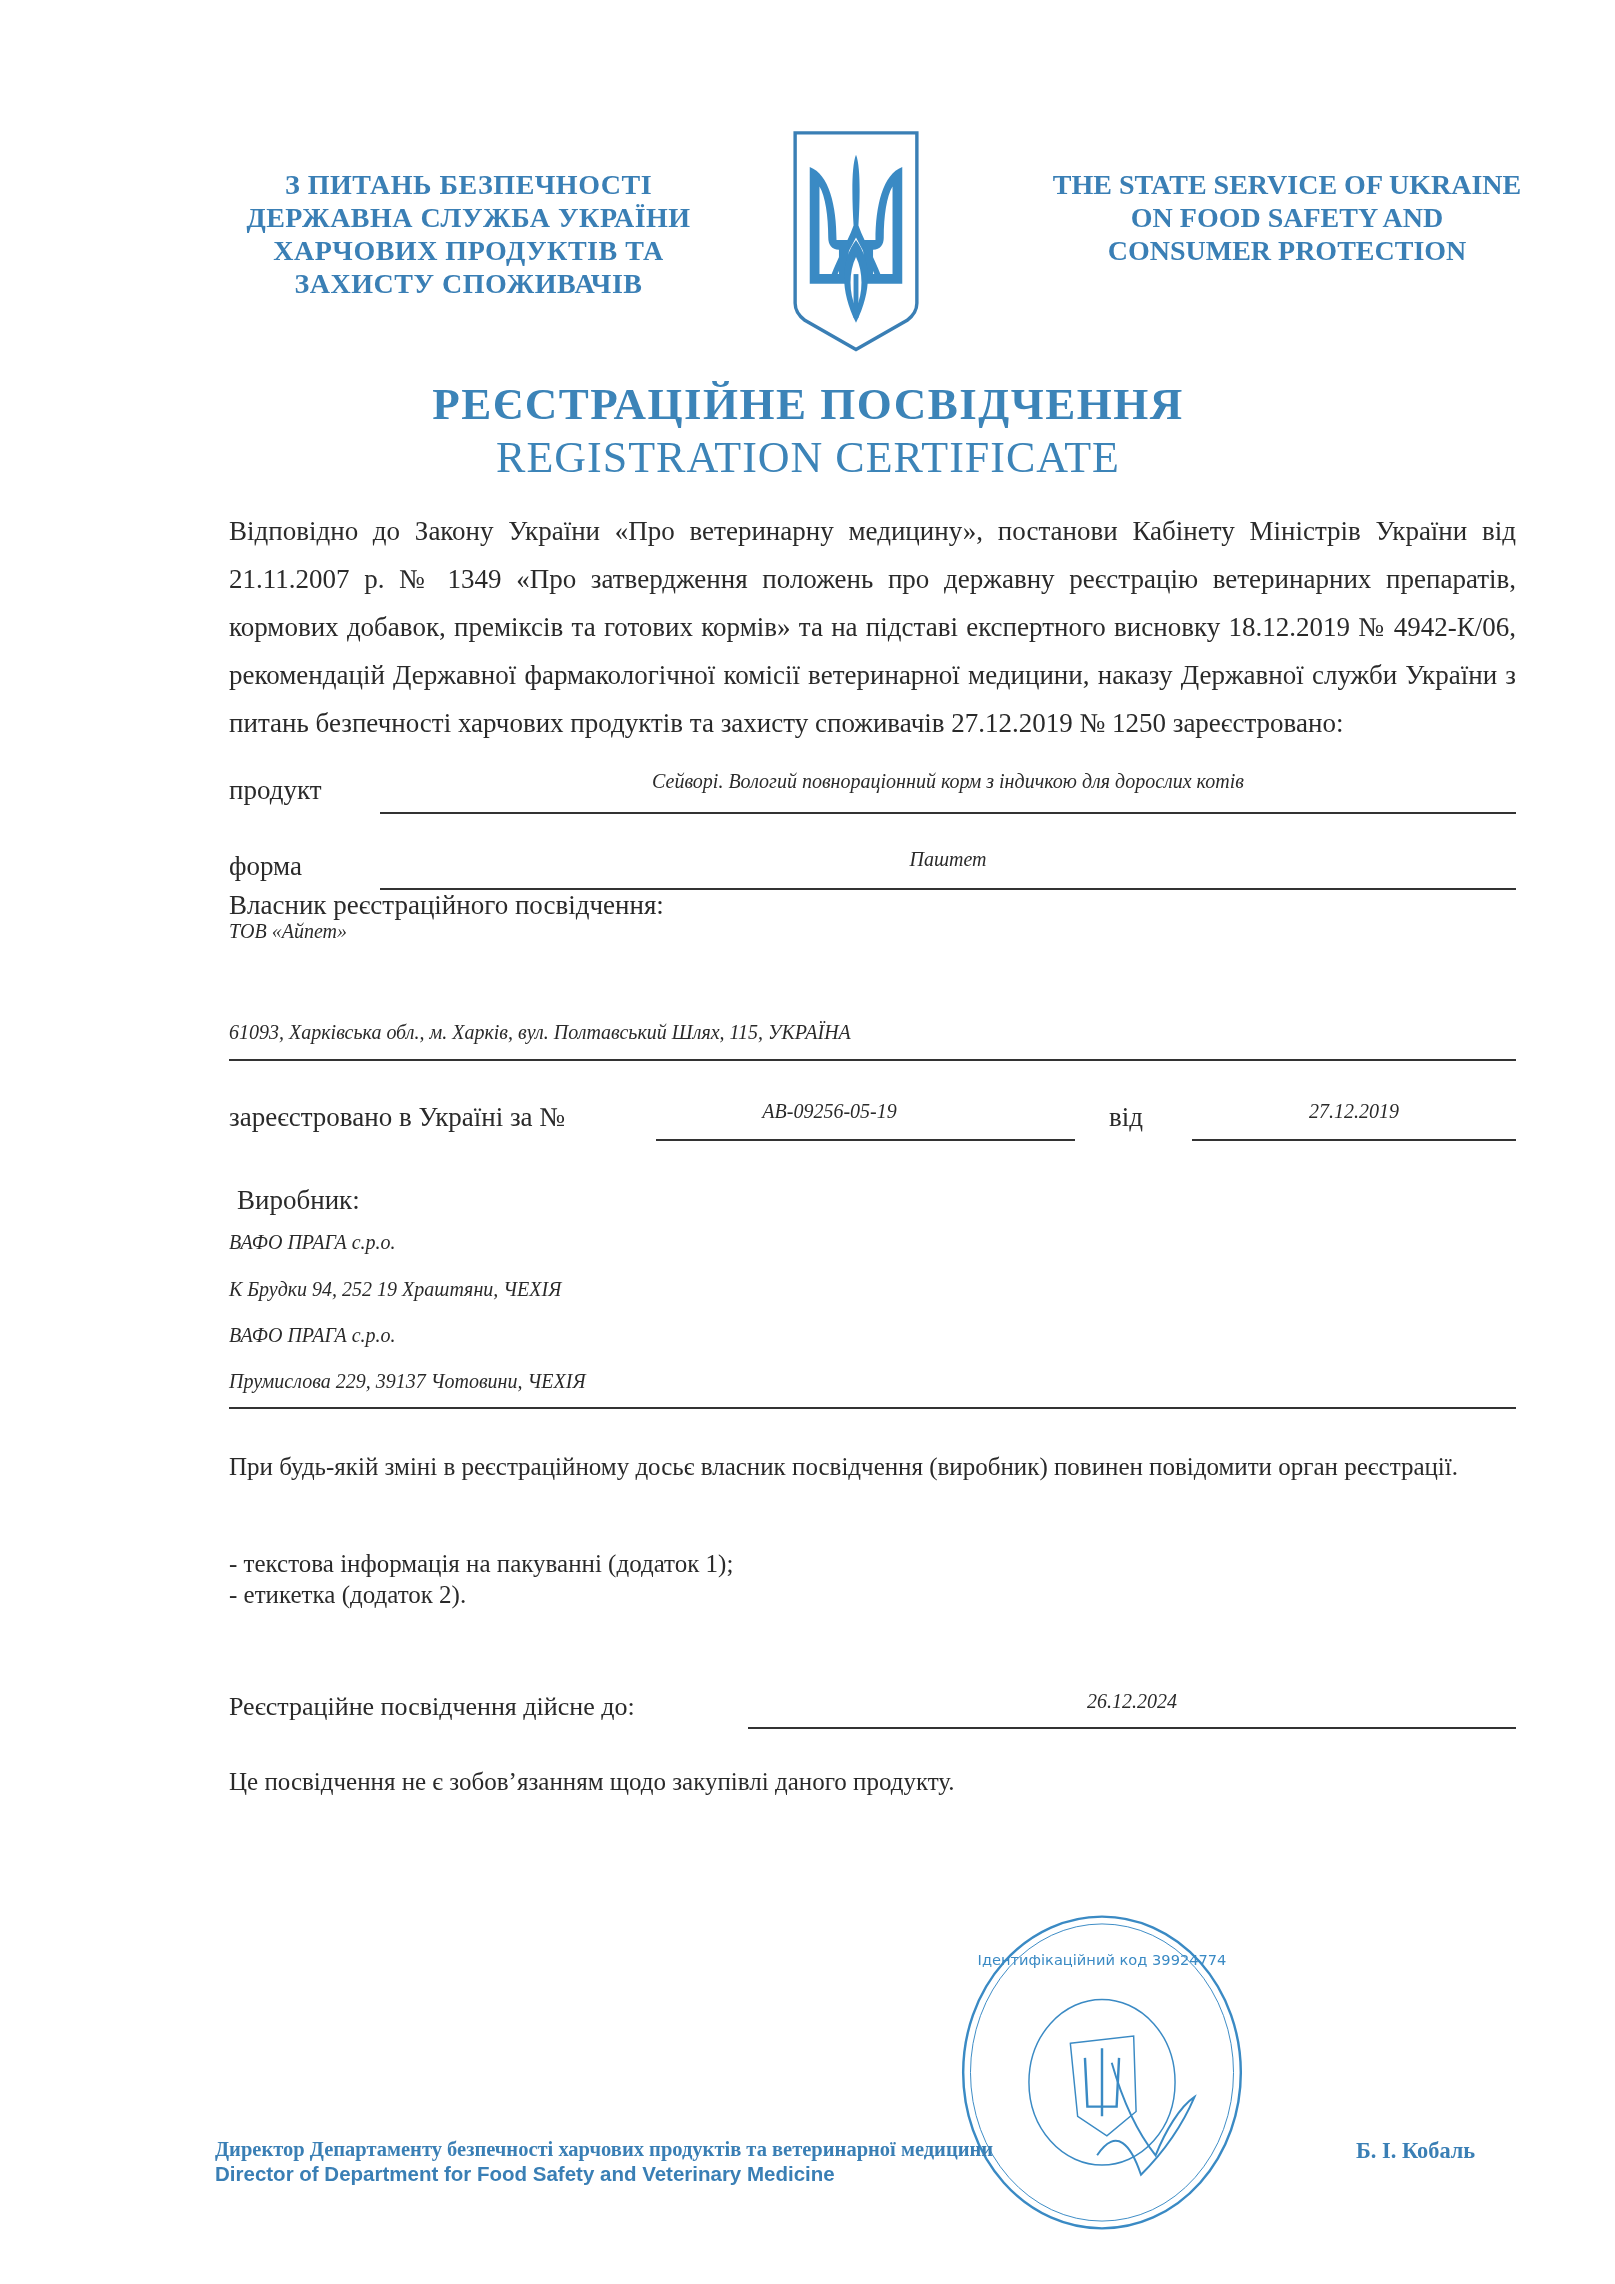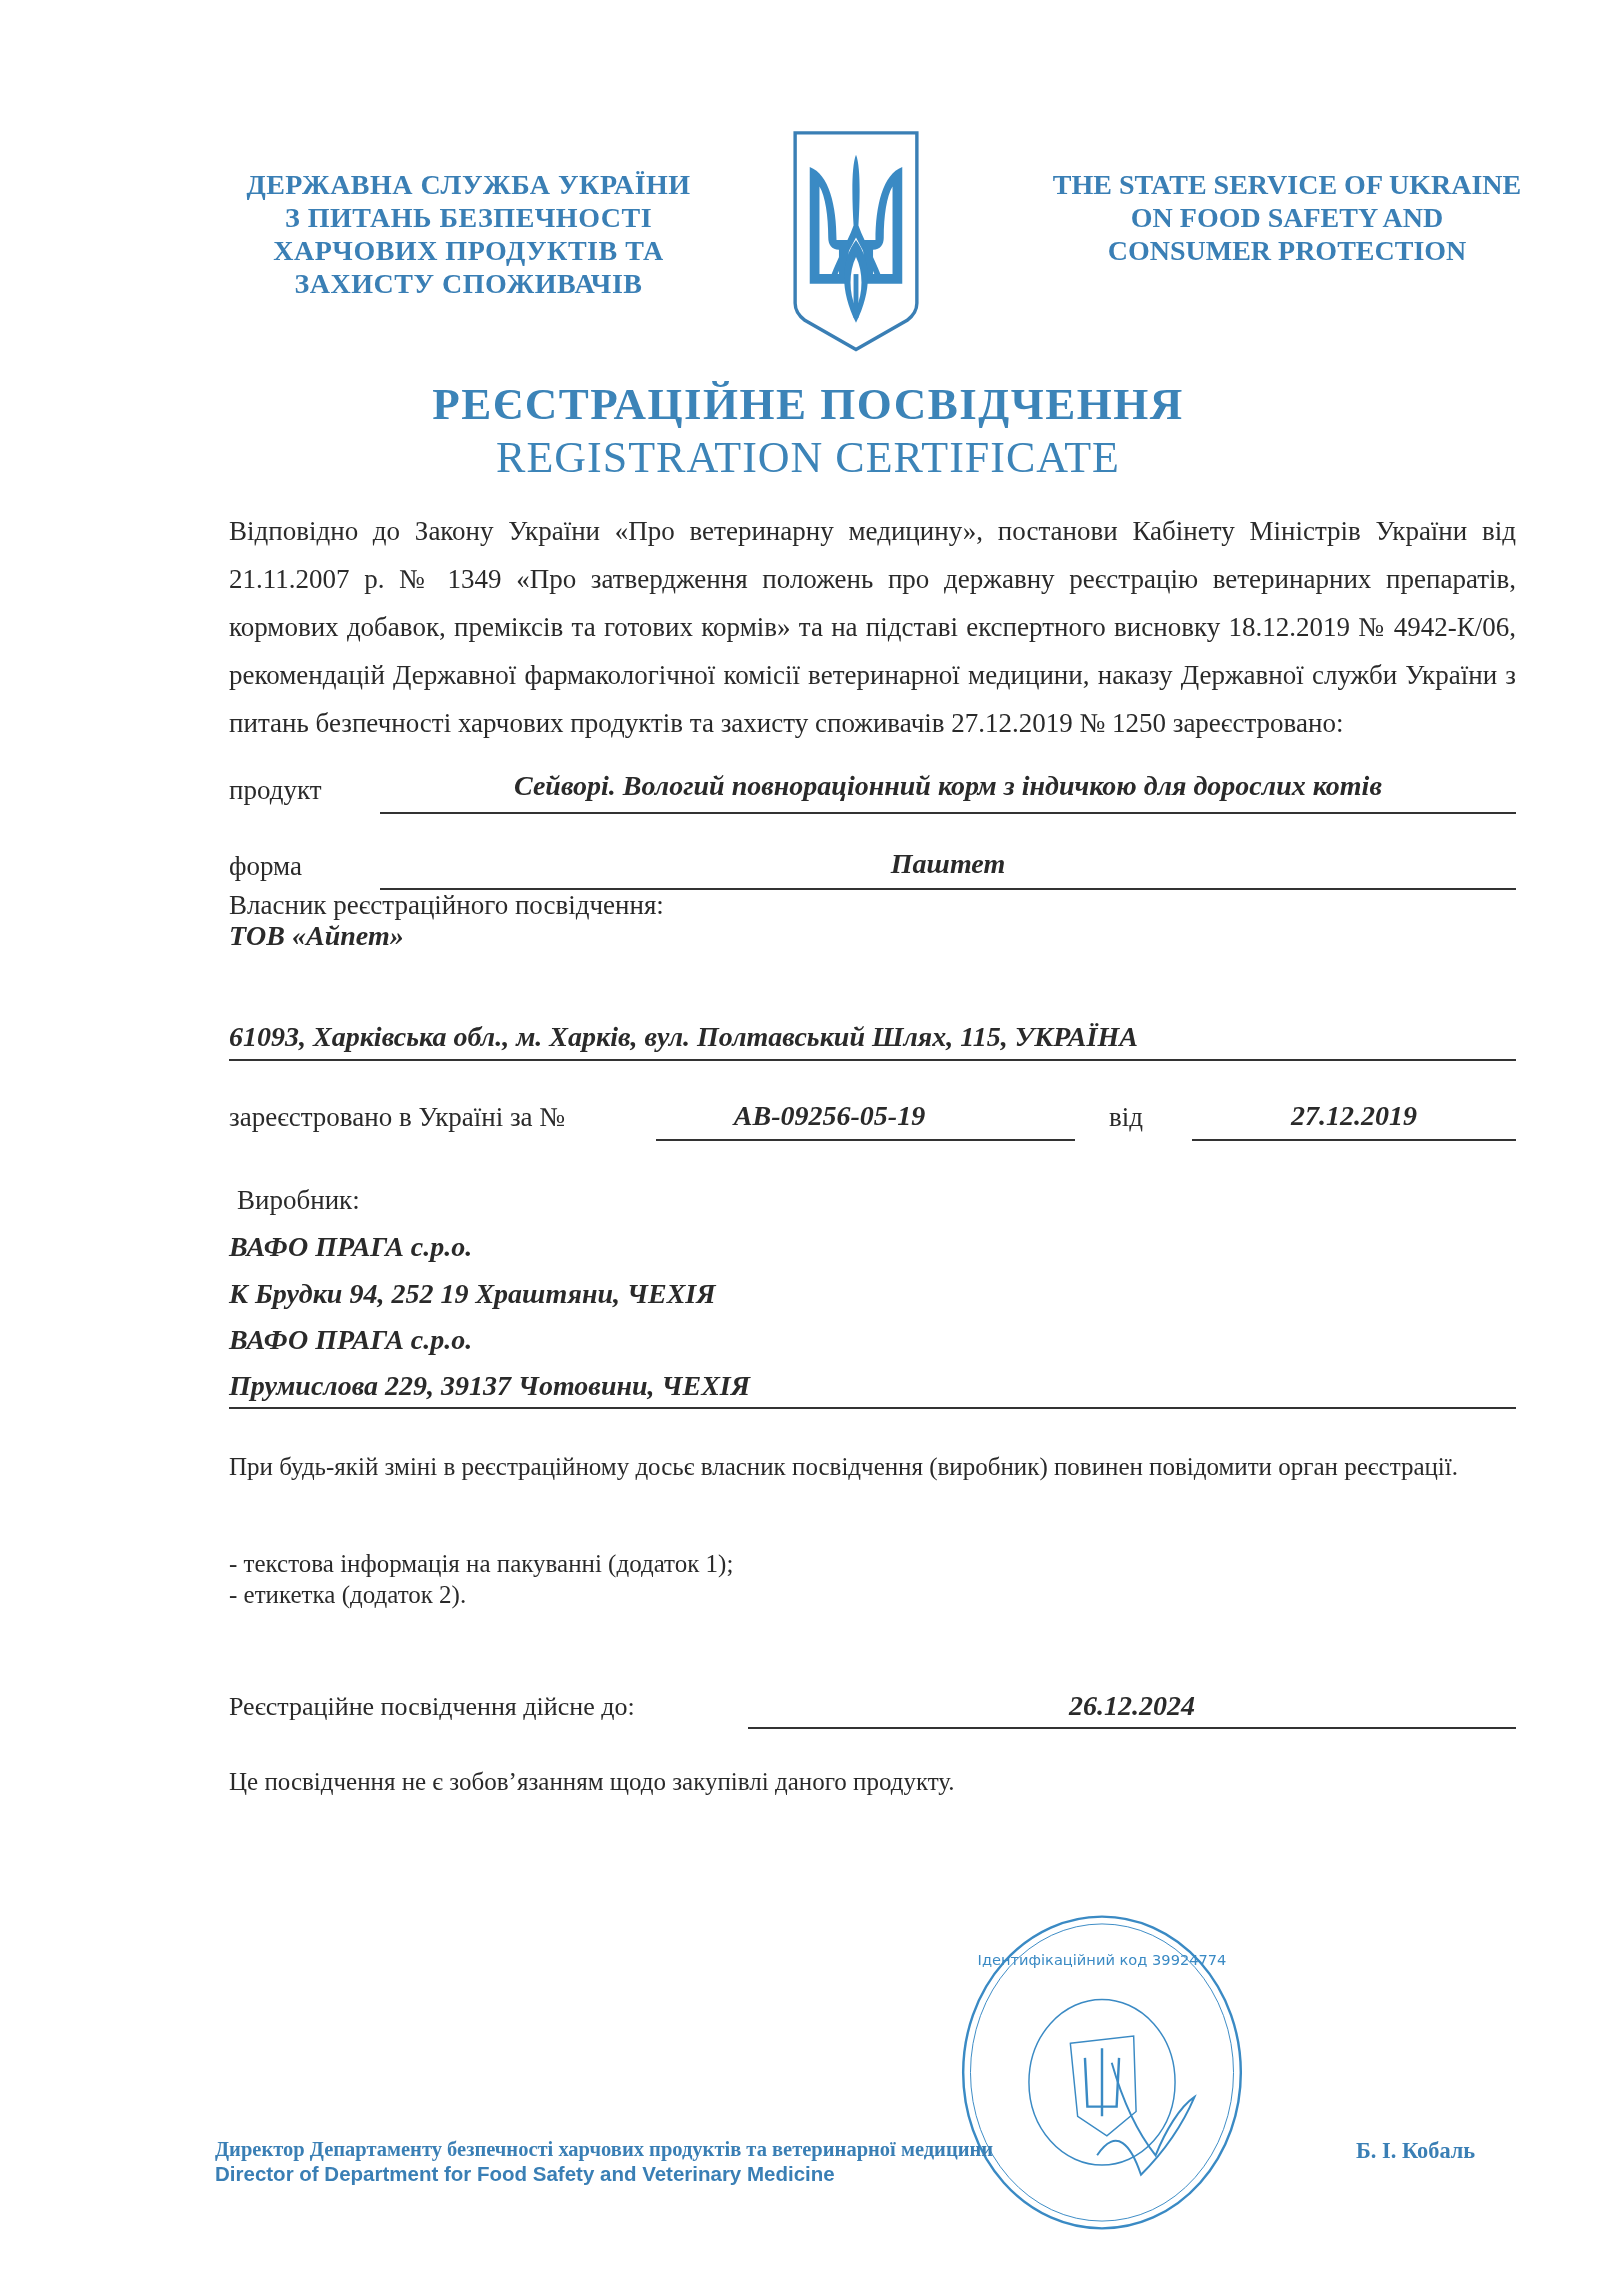--- a/index.html
+++ b/index.html
@@ -32,40 +32,40 @@
       font-size: 44px; letter-spacing: 1px; color: #3c84b8;
     }
 
     .preamble {
       left: 229px; top: 507px; width: 1287px;
       font-size: 27px; line-height: 48px; text-align: justify;
       text-align-last: left;
     }
 
     .label { font-size: 27px; }
-    .value { font-style: italic; font-weight: bold; font-size: 28px; }
+    .value { font-style: italic; font-weight: normal; font-size: 20px; }
     .line { position: absolute; height: 2.4px; background: #333; }
 
     .field-label { left: 229px; }
     .field-value { text-align: center; }
 
     .para { left: 229px; width: 1287px; font-size: 25px; line-height: 41px; text-align: justify; }
 
     .footer-ua { left: 215px; top: 2138px; font-weight: bold; font-size: 20.5px; color: #3a7fb5; }
     .footer-en { left: 215px; top: 2162px; font-weight: bold; font-size: 20.5px; color: #3a7fb5; font-family: "Liberation Sans", sans-serif; }
     .signer { left: 1356px; top: 2138px; font-weight: bold; font-size: 22.4px; color: #3a7fb5; }
 
     .stamp { left: 951px; top: 1902px; width: 302px; height: 341px; }
   </style>
 </head>
 <body>
 
 <div class="abs hdr-ua">
+  <div>З ПИТАНЬ БЕЗПЕЧНОСТІ</div>
   <div>ДЕРЖАВНА СЛУЖБА УКРАЇНИ</div>
-  <div>З ПИТАНЬ БЕЗПЕЧНОСТІ</div>
   <div>ХАРЧОВИХ ПРОДУКТІВ ТА</div>
   <div>ЗАХИСТУ СПОЖИВАЧІВ</div>
 </div>
 
 <svg class="abs coat" viewBox="0 0 270 460">
   <path d="M10 10 L260 10 L260 360 Q260 380 240 395 L135 455 L30 395 Q10 380 10 360 Z" fill="none" stroke="#3a7fb5" stroke-width="7"></path>
   <g fill="#3a8ac4">
     <path d="M135 55 C125 80 127 150 130 200 C120 230 100 260 85 300 L95 305 C110 270 125 245 135 225 C145 245 160 270 175 305 L185 300 C170 260 150 230 140 200 C143 150 145 80 135 55 Z"></path>
     <path d="M40 80 C80 95 95 160 95 230 L120 230 L120 320 L40 320 Z M60 120 L60 300 L100 300 L100 250 C85 250 78 240 78 225 C78 180 72 140 60 120 Z" fill-rule="evenodd"></path>
     <path d="M230 80 C190 95 175 160 175 230 L150 230 L150 320 L230 320 Z M210 120 L210 300 L170 300 L170 250 C185 250 192 240 192 225 C192 180 198 140 210 120 Z" fill-rule="evenodd"></path>

